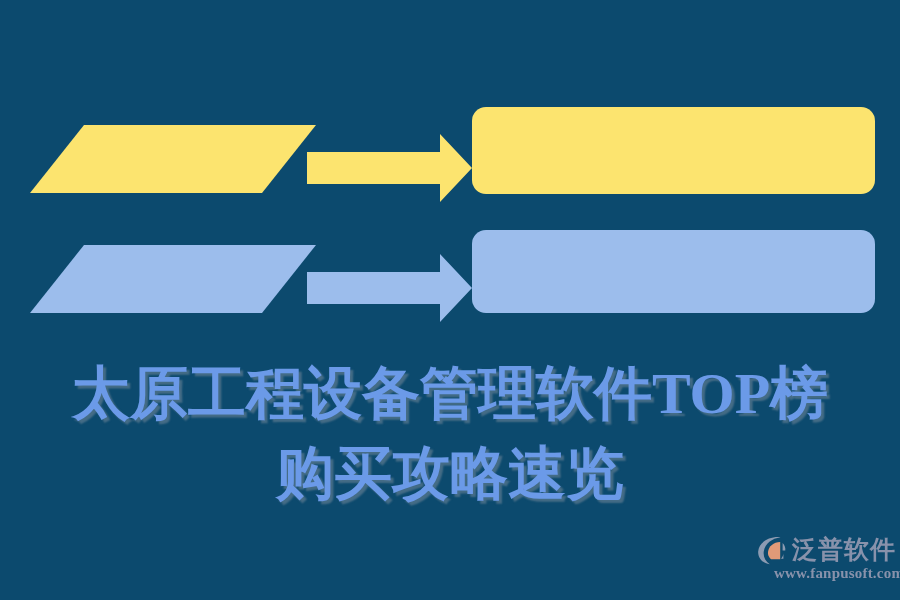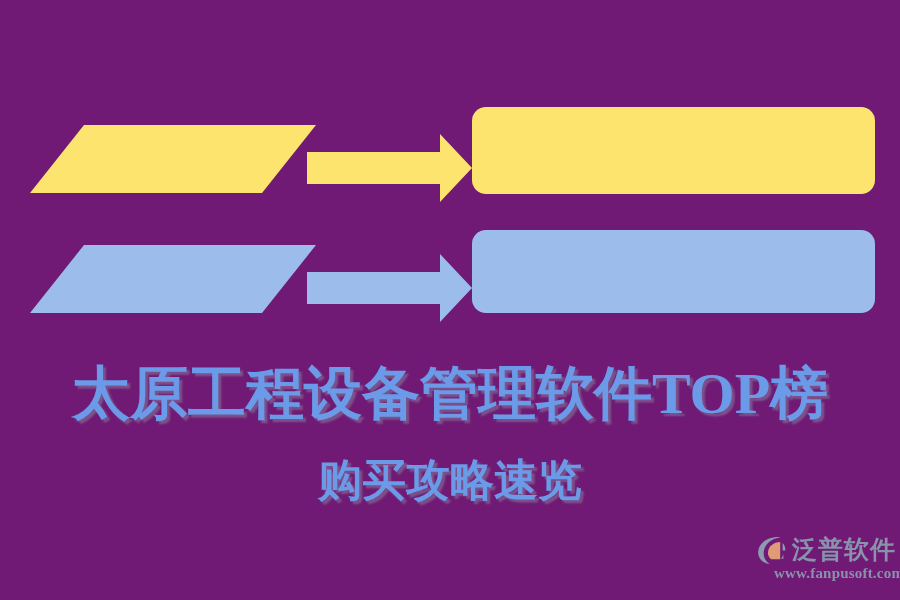--- a/index.html
+++ b/index.html
@@ -10,21 +10,21 @@
     width: 900px;
     height: 600px;
     background: #ffffff;
     font-family: "Liberation Sans", sans-serif;
     overflow: hidden;
   }
   #stage {
     position: relative;
     width: 900px;
     height: 600px;
-    background: #701a75;
+    background: #0c4a6e;
   }
   .diagram-svg {
     position: absolute;
     left: 0;
     top: 0;
     width: 900px;
     height: 600px;
   }
   
   .title-block {
@@ -39,21 +39,21 @@
     font-family: "Liberation Serif", "DejaVu Serif", serif;
     font-weight: bold;
     font-size: 58px;
     letter-spacing: 0px;
     color: #6b9ae8;
     text-shadow: 3px 3px 2px rgba(140,150,165,0.45);
     white-space: nowrap;
     display: block;
   }
   .title-line.line-1 { font-size: 58px; }
-  .title-line.line-2 { font-size: 44px; margin-top: 36px; }
+  .title-line.line-2 { font-size: 58px; margin-top: 22px; }
 
   
   .logo-wrap {
     position: absolute;
     right: 12px;
     bottom: 10px;
     width: 132px;
     height: 58px;
   }
   .logo-row {

